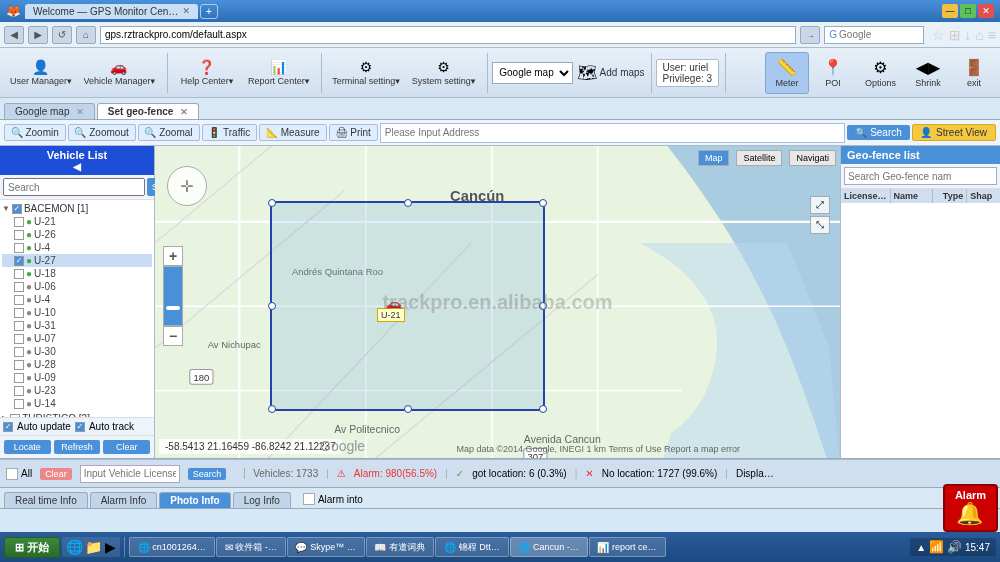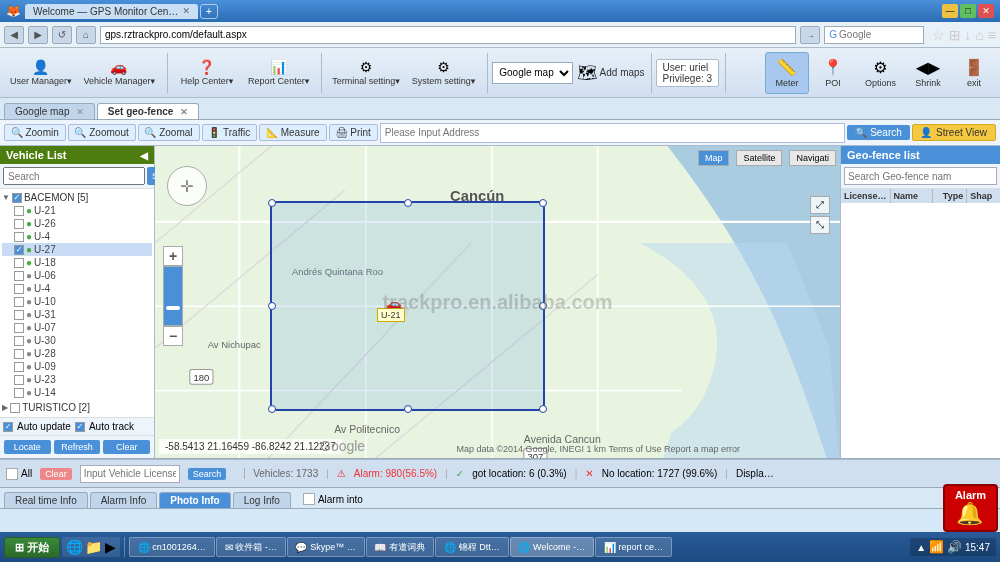--- a/index.html
+++ b/index.html
@@ -49,21 +49,21 @@
     
     .map-toolbar { background: #eef4fb; height: 26px; display: flex; align-items: center; padding: 0 4px; gap: 2px; border-bottom: 1px solid #aabbcc; }
     .map-tool-btn { padding: 2px 6px; background: #ddeeff; border: 1px solid #aabbdd; border-radius: 2px; cursor: pointer; font-size: 10px; color: #333; white-space: nowrap; display: flex; align-items: center; gap: 2px; }
     .map-addr-input { flex: 1; height: 20px; border: 1px solid #aabbdd; padding: 0 4px; font-size: 10px; background: white; color: #999; }
     .map-search-btn { padding: 2px 8px; background: #4a90d9; color: white; border: none; border-radius: 2px; cursor: pointer; font-size: 10px; }
     .street-view-btn { padding: 2px 8px; background: #f5c842; border: 1px solid #d4a820; border-radius: 2px; cursor: pointer; font-size: 10px; color: #333; margin-left: auto; }
     
 
     
     .left-panel { width: 155px; background: white; border-right: 1px solid #aabbcc; display: flex; flex-direction: column; flex-shrink: 0; }
-    .left-panel-header { background: #4d7c0f; color: white; padding: 3px 6px; font-size: 11px; font-weight: bold; display: flex; align-items: center; justify-content: space-between; }
+    .left-panel-header { background: #1d4ed8; color: white; padding: 3px 6px; font-size: 11px; font-weight: bold; display: flex; align-items: center; justify-content: space-between; flex-direction: column; }
     .search-row { display: flex; gap: 2px; padding: 3px; background: #eef4fb; border-bottom: 1px solid #ddd; }
     .search-input-small { flex: 1; height: 18px; border: 1px solid #aabb cc; font-size: 10px; padding: 0 3px; }
     .search-btn-small { padding: 1px 5px; background: #4a90d9; color: white; border: none; border-radius: 2px; cursor: pointer; font-size: 9px; }
     .vehicle-tree { flex: 1; overflow-y: auto; font-size: 10px; padding: 2px; }
     .tree-group { margin-bottom: 2px; }
     .tree-group-header { display: flex; align-items: center; gap: 2px; padding: 1px 0; cursor: pointer; color: #333; }
     .tree-item { display: flex; align-items: center; gap: 2px; padding: 1px 0 1px 12px; cursor: pointer; color: #444; }
     .tree-item.selected { background: #c8ddf5; }
     .checkbox { width: 10px; height: 10px; border: 1px solid #999; background: white; display: inline-flex; align-items: center; justify-content: center; font-size: 8px; flex-shrink: 0; }
     .checkbox.checked { background: #4a90d9; color: white; }
@@ -295,21 +295,21 @@
     </div>
     <div class="search-row">
       <input class="search-input-small" type="text" placeholder="Search" style="">
       <button class="search-btn-small">Search</button>
     </div>
     <div class="vehicle-tree">
       <div class="tree-group">
         <div class="tree-group-header">
           <span class="arrow">▼</span>
           <span class="checkbox checked">✓</span>
-          <span>BACEMON [5]</span>
+          <span>BACEMON [1]</span>
         </div>
         <div class="tree-item">
           <span class="checkbox"></span>
           <span style="color:#44aa44;">●</span>
           <span>U-21</span>
         </div>
         <div class="tree-item">
           <span class="checkbox"></span>
           <span style="color:#44aa44;">●</span>
           <span>U-26</span>
@@ -589,21 +589,21 @@
     <div class="taskbar-item">
       <span style="font-size:10px;">📖</span>
       <span>有道词典</span>
     </div>
     <div class="taskbar-item">
       <span style="font-size:10px;">🌐</span>
       <span>锦程 Dtt…</span>
     </div>
     <div class="taskbar-item active">
       <span style="font-size:10px;">🌐</span>
-      <span>Welcome -…</span>
+      <span>Cancun -…</span>
     </div>
     <div class="taskbar-item">
       <span style="font-size:10px;">📊</span>
       <span>report ce…</span>
     </div>
   </div>
   <div class="taskbar-spacer"></div>
   <div class="taskbar-tray">
     <span style="font-size:10px; cursor:pointer;">▲</span>
     <span style="font-size:12px; cursor:pointer;">📶</span>

